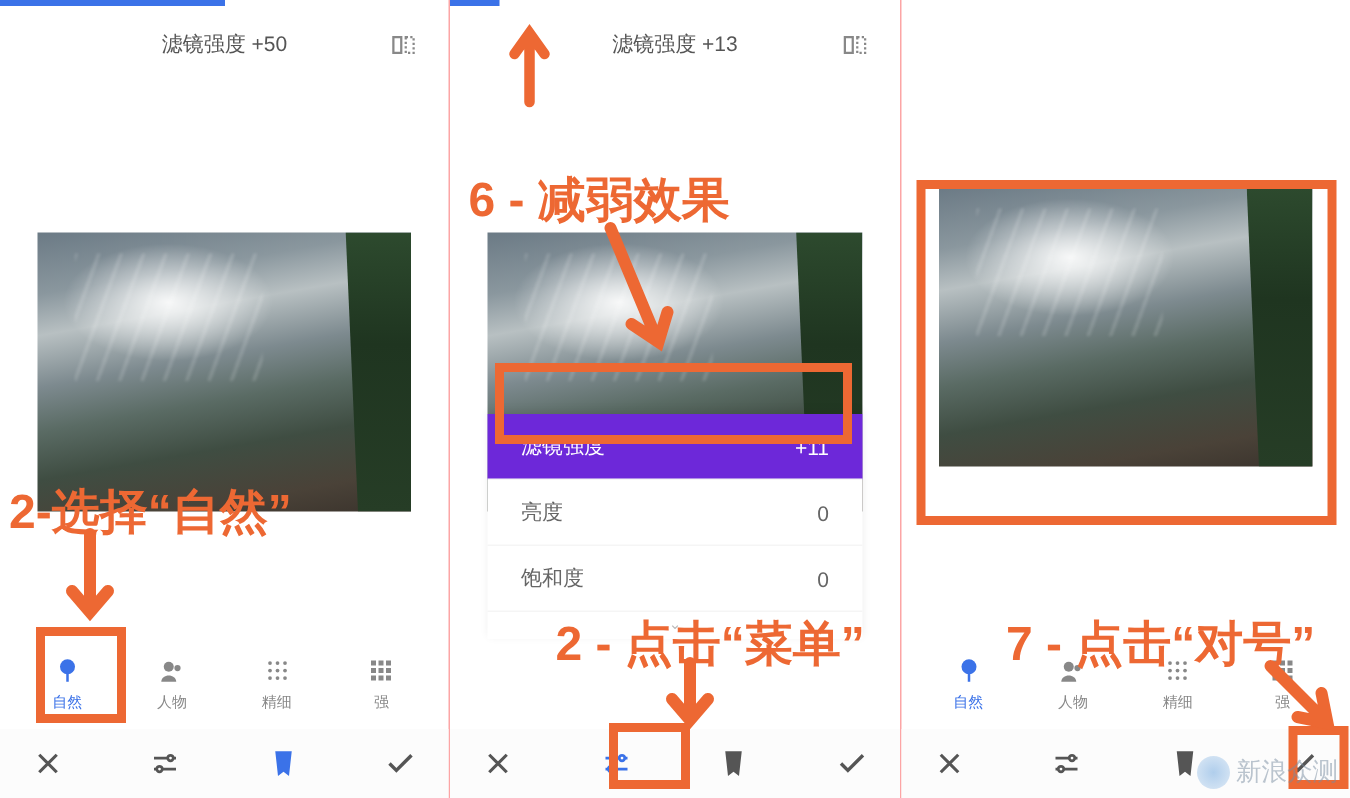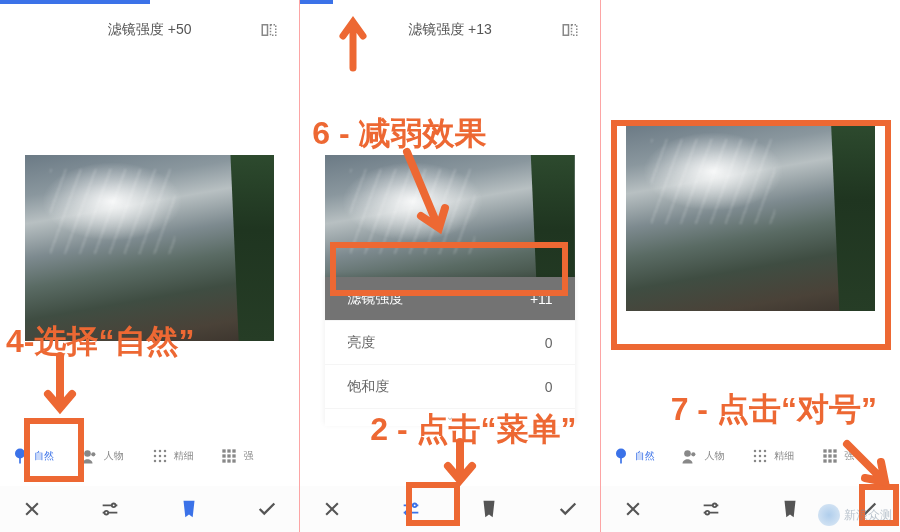--- a/index.html
+++ b/index.html
@@ -95,21 +95,21 @@
   .style-tabs {
     height: 60px;
     display: flex;
     justify-content: space-around;
     align-items: center;
     padding: 0 10px;
   }
   .style-tab {
     flex: 1;
     display: flex;
-    flex-direction: row;
+    flex-direction: column;
     align-items: center;
     gap: 4px;
     color: #888;
     font-size: 10px;
   }
   .style-tab.active { color: #3b72e8; }
   .style-tab .ico {
     width: 20px; height: 20px;
     display: flex; align-items: center; justify-content: center;
   }
@@ -138,21 +138,21 @@
     height: 44px;
     display: flex;
     align-items: center;
     justify-content: space-between;
     padding: 0 22px;
     font-size: 14px;
     color: #666;
     border-bottom: 1px solid #f5f5f5;
   }
   .adjust-row.selected {
-    background: #737373;
+    background: #6d28d9;
     color: #fff;
   }
   .panel-caret {
     text-align: center;
     padding: 2px 0 4px;
     color: #bbb;
     font-size: 10px;
   }
   
   .ann-box {
@@ -172,21 +172,21 @@
   }
   .ann-arrow {
     position: absolute;
     z-index: 6;
     pointer-events: none;
   }
   .watermark {
     position: absolute;
     right: 8px;
     bottom: 6px;
-    font-size: 12px;
+    font-size: 17px;
     color: rgba(120,140,160,0.5);
     display: flex;
     align-items: center;
     gap: 4px;
     z-index: 20;
   }
   .watermark .wlogo {
     width: 22px; height: 22px;
     border-radius: 50%;
     background: radial-gradient(circle, rgba(100,160,220,0.5), rgba(100,160,220,0.2));
@@ -282,21 +282,21 @@
             <path d="M6 3h12l-2 18-4-3-4 3z"></path>
           </svg>
         </div>
       <div class="btn">
           <svg width="22" height="22" viewBox="0 0 24 24" stroke="currentColor" stroke-width="2.5" fill="none">
             <path d="M4 12l5 5L20 6"></path>
           </svg>
         </div>
     </div>
 
-    <div class="ann-text" style="left:6px; top:320px;">4-选择“自然”</div>
+    <div class="ann-text" style="left:6px; top:320px;">2-选择“自然”</div>
     <svg class="ann-arrow" style="left:40px; top:352px;" width="40" height="70">
         <path d="M20 4 L20 52 M8 42 L20 56 L32 42" stroke="#ed6833" stroke-width="8" fill="none" stroke-linecap="round"></path>
       </svg>
     <div class="ann-box" style="left:24px; top:418px; width:60px; height:64px;"></div>
   </div>
 
   <div class="screen">
     <div class="topbar">
       <div class="progress p11"></div>
       <span>滤镜强度 +13</span>
@@ -443,21 +443,21 @@
           </svg>
         </div>
       <div class="btn">
           <svg width="22" height="22" viewBox="0 0 24 24" stroke="currentColor" stroke-width="2.5" fill="none">
             <path d="M4 12l5 5L20 6"></path>
           </svg>
         </div>
     </div>
 
     <div class="ann-box" style="left:10px; top:120px; width:280px; height:230px;"></div>
-    <div class="ann-text" style="left:70px; top:388px;">7 - 点击“对号”</div>
+    <div class="ann-text" style="left:70px; top:408px;">7 - 点击“对号”</div>
     <svg class="ann-arrow" style="left:238px; top:438px;" width="55" height="55">
         <path d="M8 6 L42 40 M26 40 L46 44 L42 24" stroke="#ed6833" stroke-width="8" fill="none" stroke-linecap="round"></path>
       </svg>
     <div class="ann-box" style="left:258px; top:484px; width:40px; height:42px;"></div>
   </div>
 
 </div>
 
 <div class="watermark">
   <div class="wlogo"></div>

